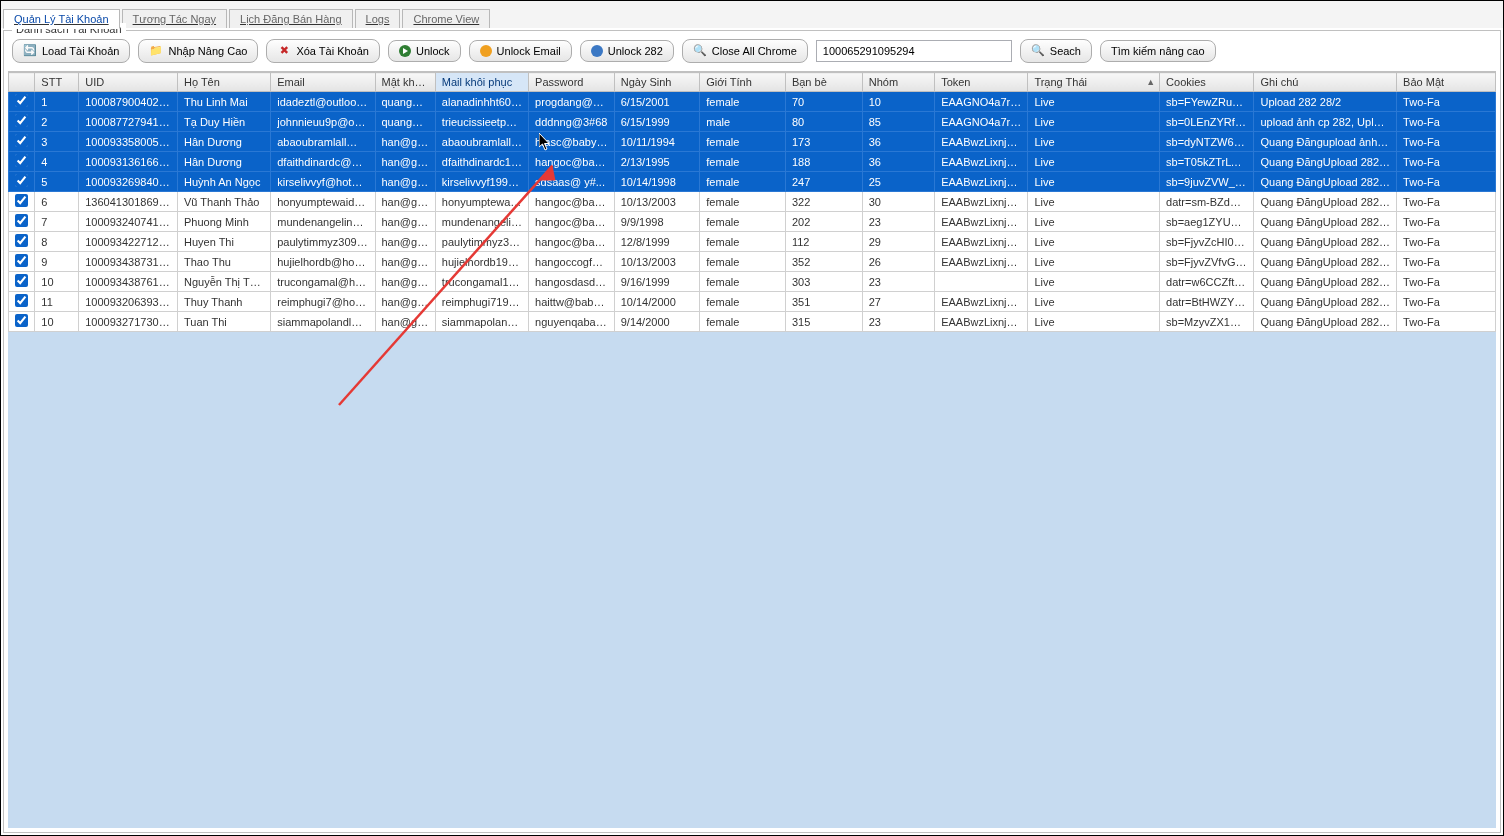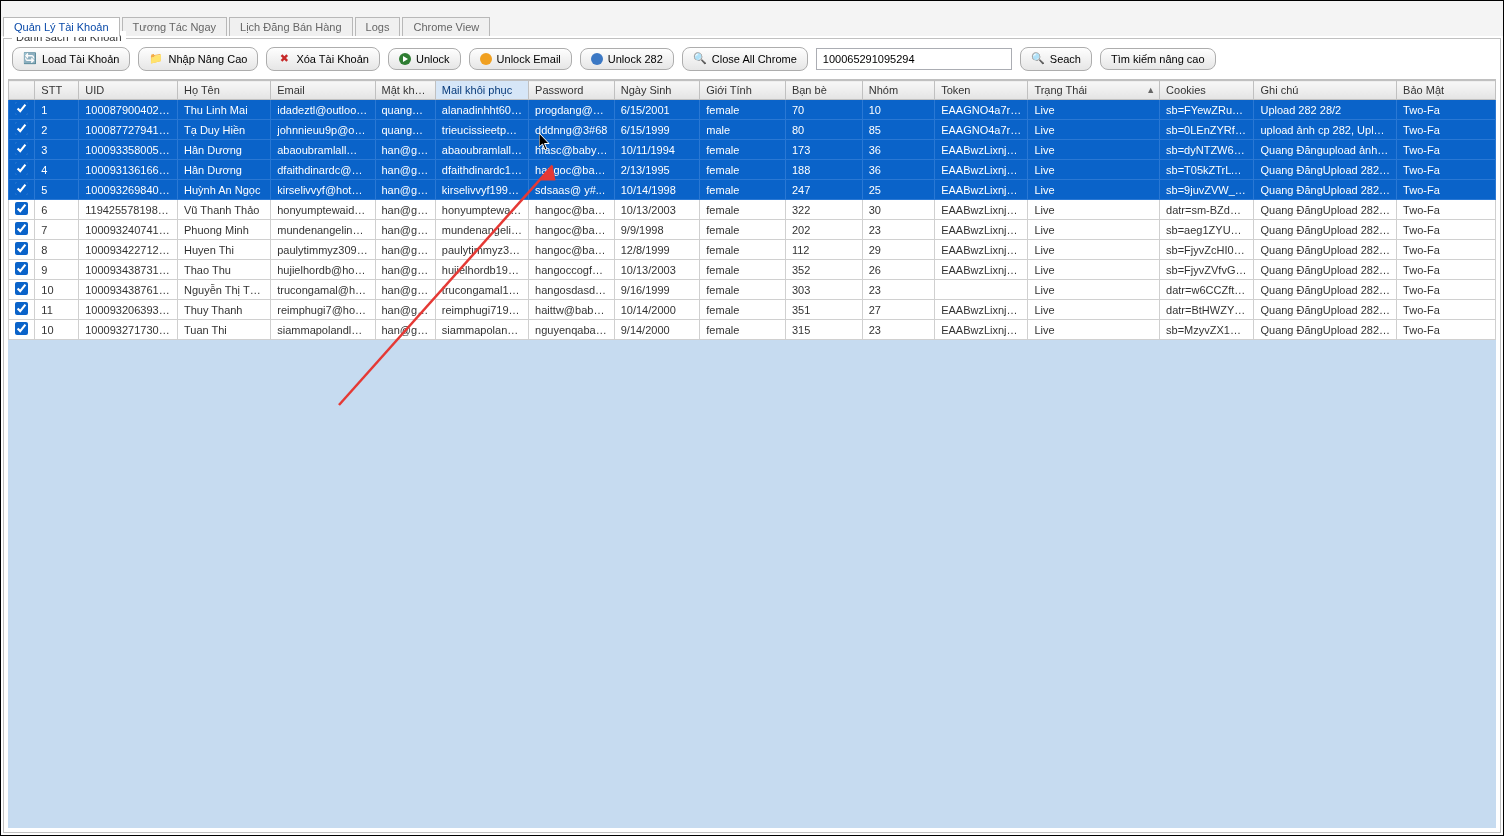--- a/index.html
+++ b/index.html
@@ -17,22 +17,23 @@
     border: 1px solid #000;
     position: relative;
     display: flex;
     flex-direction: column;
   }
   
   .tabs {
     display: flex;
     align-items: flex-end;
     background: #f4f4f4;
-    padding: 16px 2px 0 2px;
+    padding: 8px 2px 0 2px;
     gap: 2px;
+    text-decoration: underline;
   }
   .tab {
     padding: 3px 10px;
     border: 1px solid #b8b8b8;
     border-bottom: none;
     background: #f0f0f0;
     font-size: 11px;
     cursor: default;
     color: #666;
   }
@@ -361,21 +362,21 @@
               <td>25</td>
               <td>EAABwzLixnjYB...</td>
               <td>Live</td>
               <td>sb=9juvZVW_Hf...</td>
               <td>Quang ĐăngUpload 282 28...</td>
               <td>Two-Fa</td>
             </tr>
             <tr>
               <td class="chkcell"><input type="checkbox" class="chk" checked="" style=""></td>
               <td>6</td>
-              <td>119425578198291</td>
+              <td>136041301869192</td>
               <td>Vũ Thanh Thảo</td>
               <td>honyumptewaidell...</td>
               <td>han@guye...</td>
               <td>honyumptewaidel...</td>
               <td>hangoc@baby...</td>
               <td>10/13/2003</td>
               <td>female</td>
               <td>322</td>
               <td>30</td>
               <td>EAABwzLixnjYB...</td>

